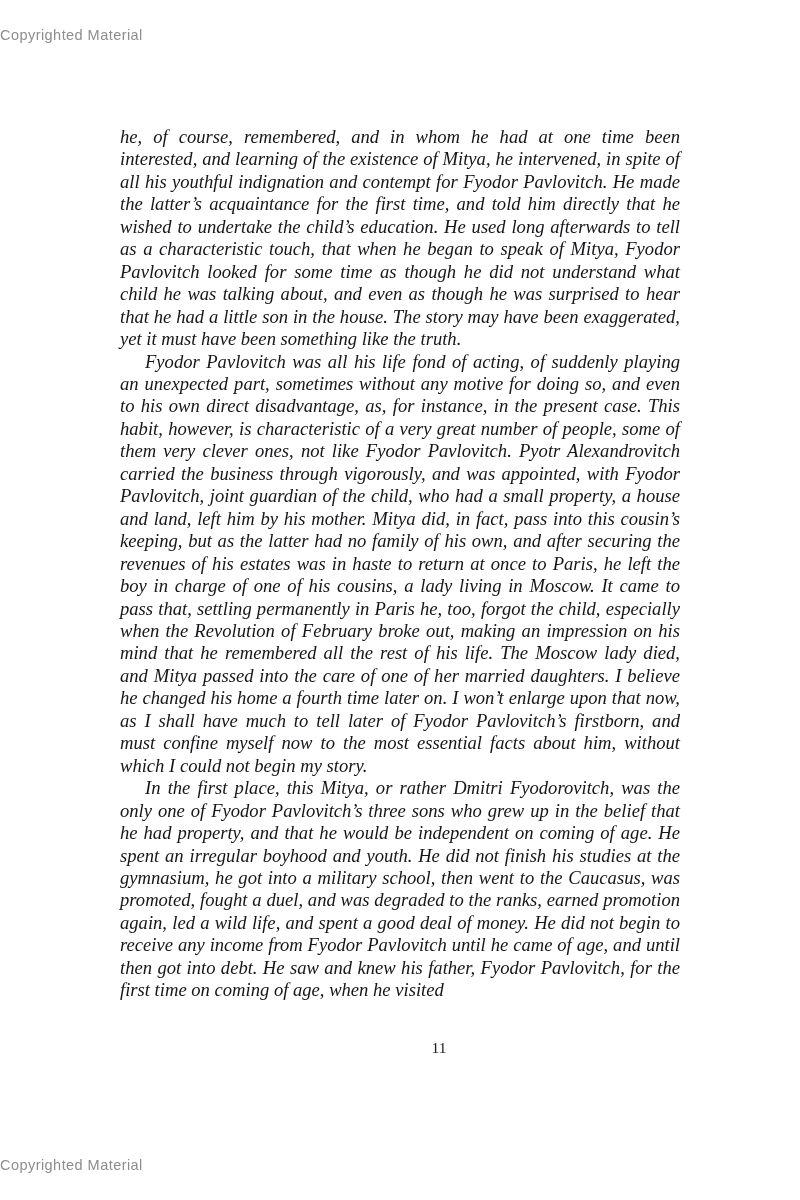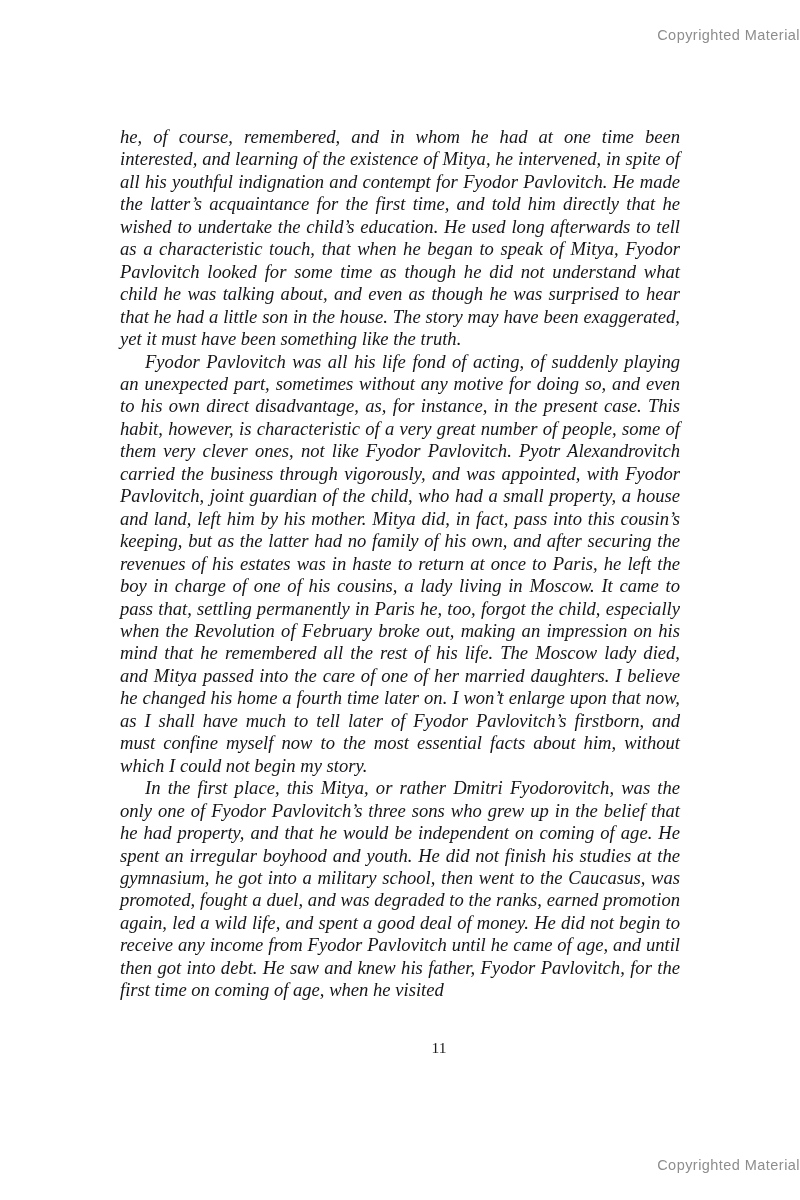--- a/index.html
+++ b/index.html
@@ -19,21 +19,21 @@
     position: relative;
     width: 800px;
     height: 1200px;
     box-sizing: border-box;
   }
 
   .watermark {
     position: absolute;
     left: 0;
     width: 800px;
-    text-align: right;
+    text-align: left;
     font-family: "Liberation Sans", sans-serif;
     font-size: 14.5px;
     letter-spacing: 0.45px;
     color: #8d8d8d;
     white-space: nowrap;
   }
   .watermark-top { top: 27px; }
   .watermark-bottom { top: 1157px; }
 
   .text-column {

